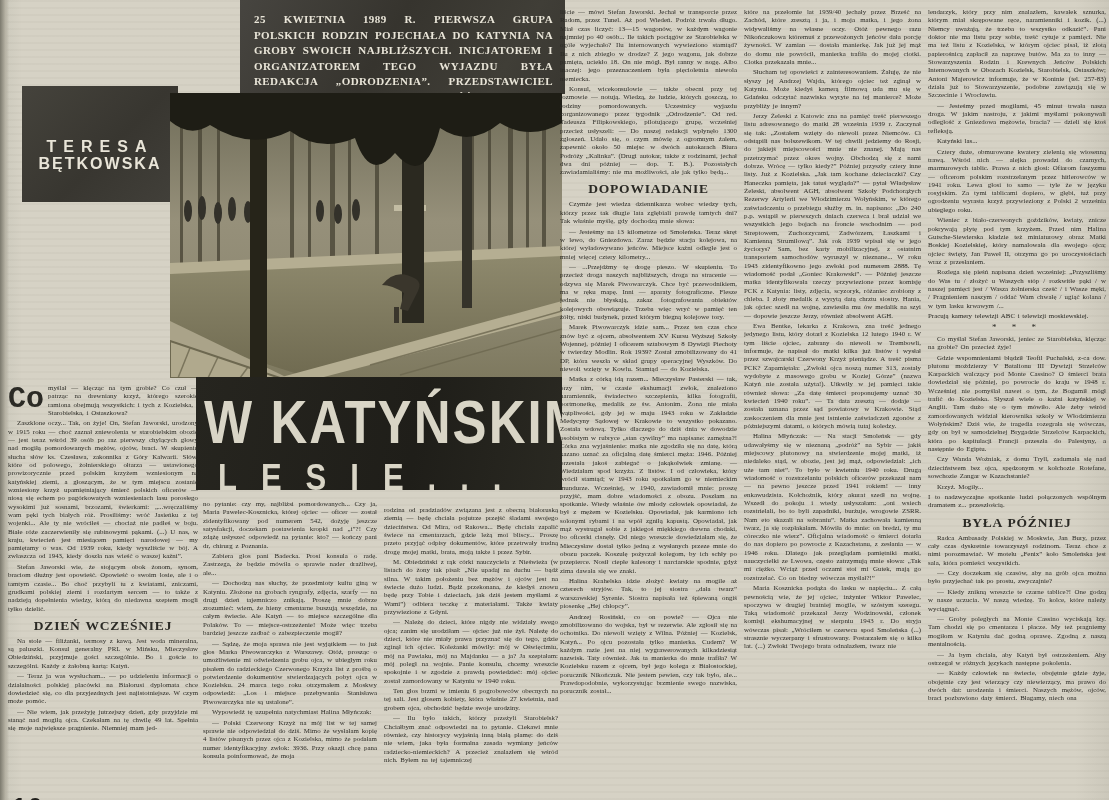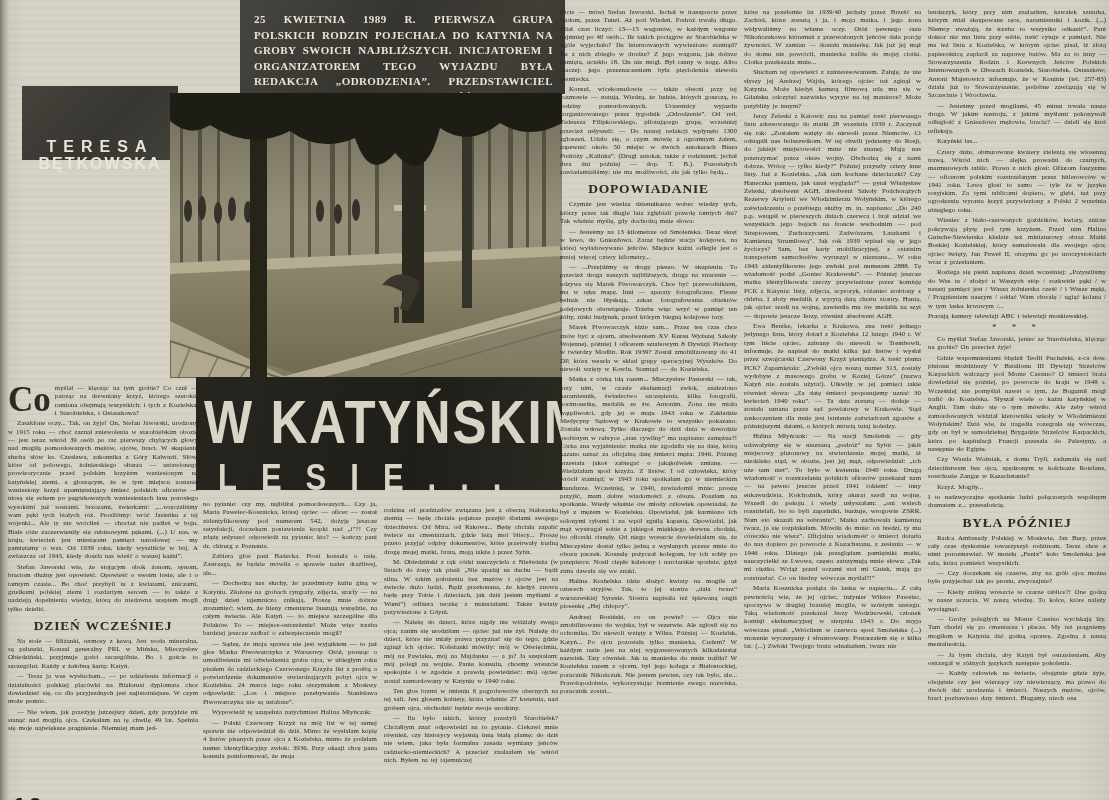--- a/index.html
+++ b/index.html
@@ -10,21 +10,21 @@
   body{background:#9a978c;font-family:"Liberation Serif",serif;}
   .page{
     position:relative;width:1109px;height:800px;overflow:hidden;
     background:
       repeating-linear-gradient(180deg, rgba(120,115,100,0.05) 0 2px, rgba(0,0,0,0) 2px 7px),
       linear-gradient(90deg,#b4b0a2 0,#cfccbf 9px,var(--paper) 22px,var(--paper) 97%, #ccc8bb 100%);
     color:var(--ink);
   }
   
   .author-block{
-    position:absolute;left:22px;top:86px;width:156px;height:74px;
+    position:absolute;left:22px;top:86px;width:156px;height:116px;
     background:linear-gradient(135deg,#45433c,#383630 55%,#42403a);
     color:var(--panel-ink);text-align:center;
     font-family:"Liberation Sans",sans-serif;font-weight:bold;
     padding-top:52px;box-sizing:border-box;line-height:17px;
   }
   .author-block .l1{letter-spacing:7px;font-size:16px;display:block;}
   .author-block .l2{letter-spacing:2px;font-size:16px;display:block;text-align:center;}
   .intro-panel{
     position:absolute;left:240px;top:0;width:325px;height:94px;
     background:linear-gradient(120deg,#474540,#36342e 45%,#403e37 80%,#393731);
@@ -60,22 +60,22 @@
   }
   .col p.para{margin:0 0 2.2px;text-indent:9px;}
   .col p.para.noindent{text-indent:0;}
   .col .sec-heading{
     margin:5px 0 4px;text-align:center;font-weight:bold;
     font-size:13.5px;letter-spacing:.8px;line-height:15px;
     font-family:"Liberation Serif",serif;
   }
   .col .stars{text-align:center;font-size:9px;letter-spacing:6px;margin:3px 0 3px;}
   .dc{
-    float:left;font-weight:bold;font-size:35px;line-height:29px;
-    padding:1px 4px 0 0;font-family:Liberation Serif, serif;
+    float:left;font-weight:bold;font-size:30px;line-height:29px;
+    padding:1px 4px 0 0;font-family:Liberation Mono, monospace;
   }
   #c1{left:8px;   top:384px;width:190px;height:372px;}
   #c2{left:203px; top:500px;width:174px;height:297px;}
   #c3{left:384px; top:506px;width:174px;height:291px;}
   #c5{left:560px; top:8px;  width:177px;height:789px;}
   #c6{left:744px; top:8px;  width:177px;height:789px;}
   #c7{left:928px; top:8px;  width:178px;height:789px;}
   .page-number{
     position:absolute;left:12px;top:792px;
     font-family:"Liberation Sans",sans-serif;font-weight:bold;font-size:26px;

